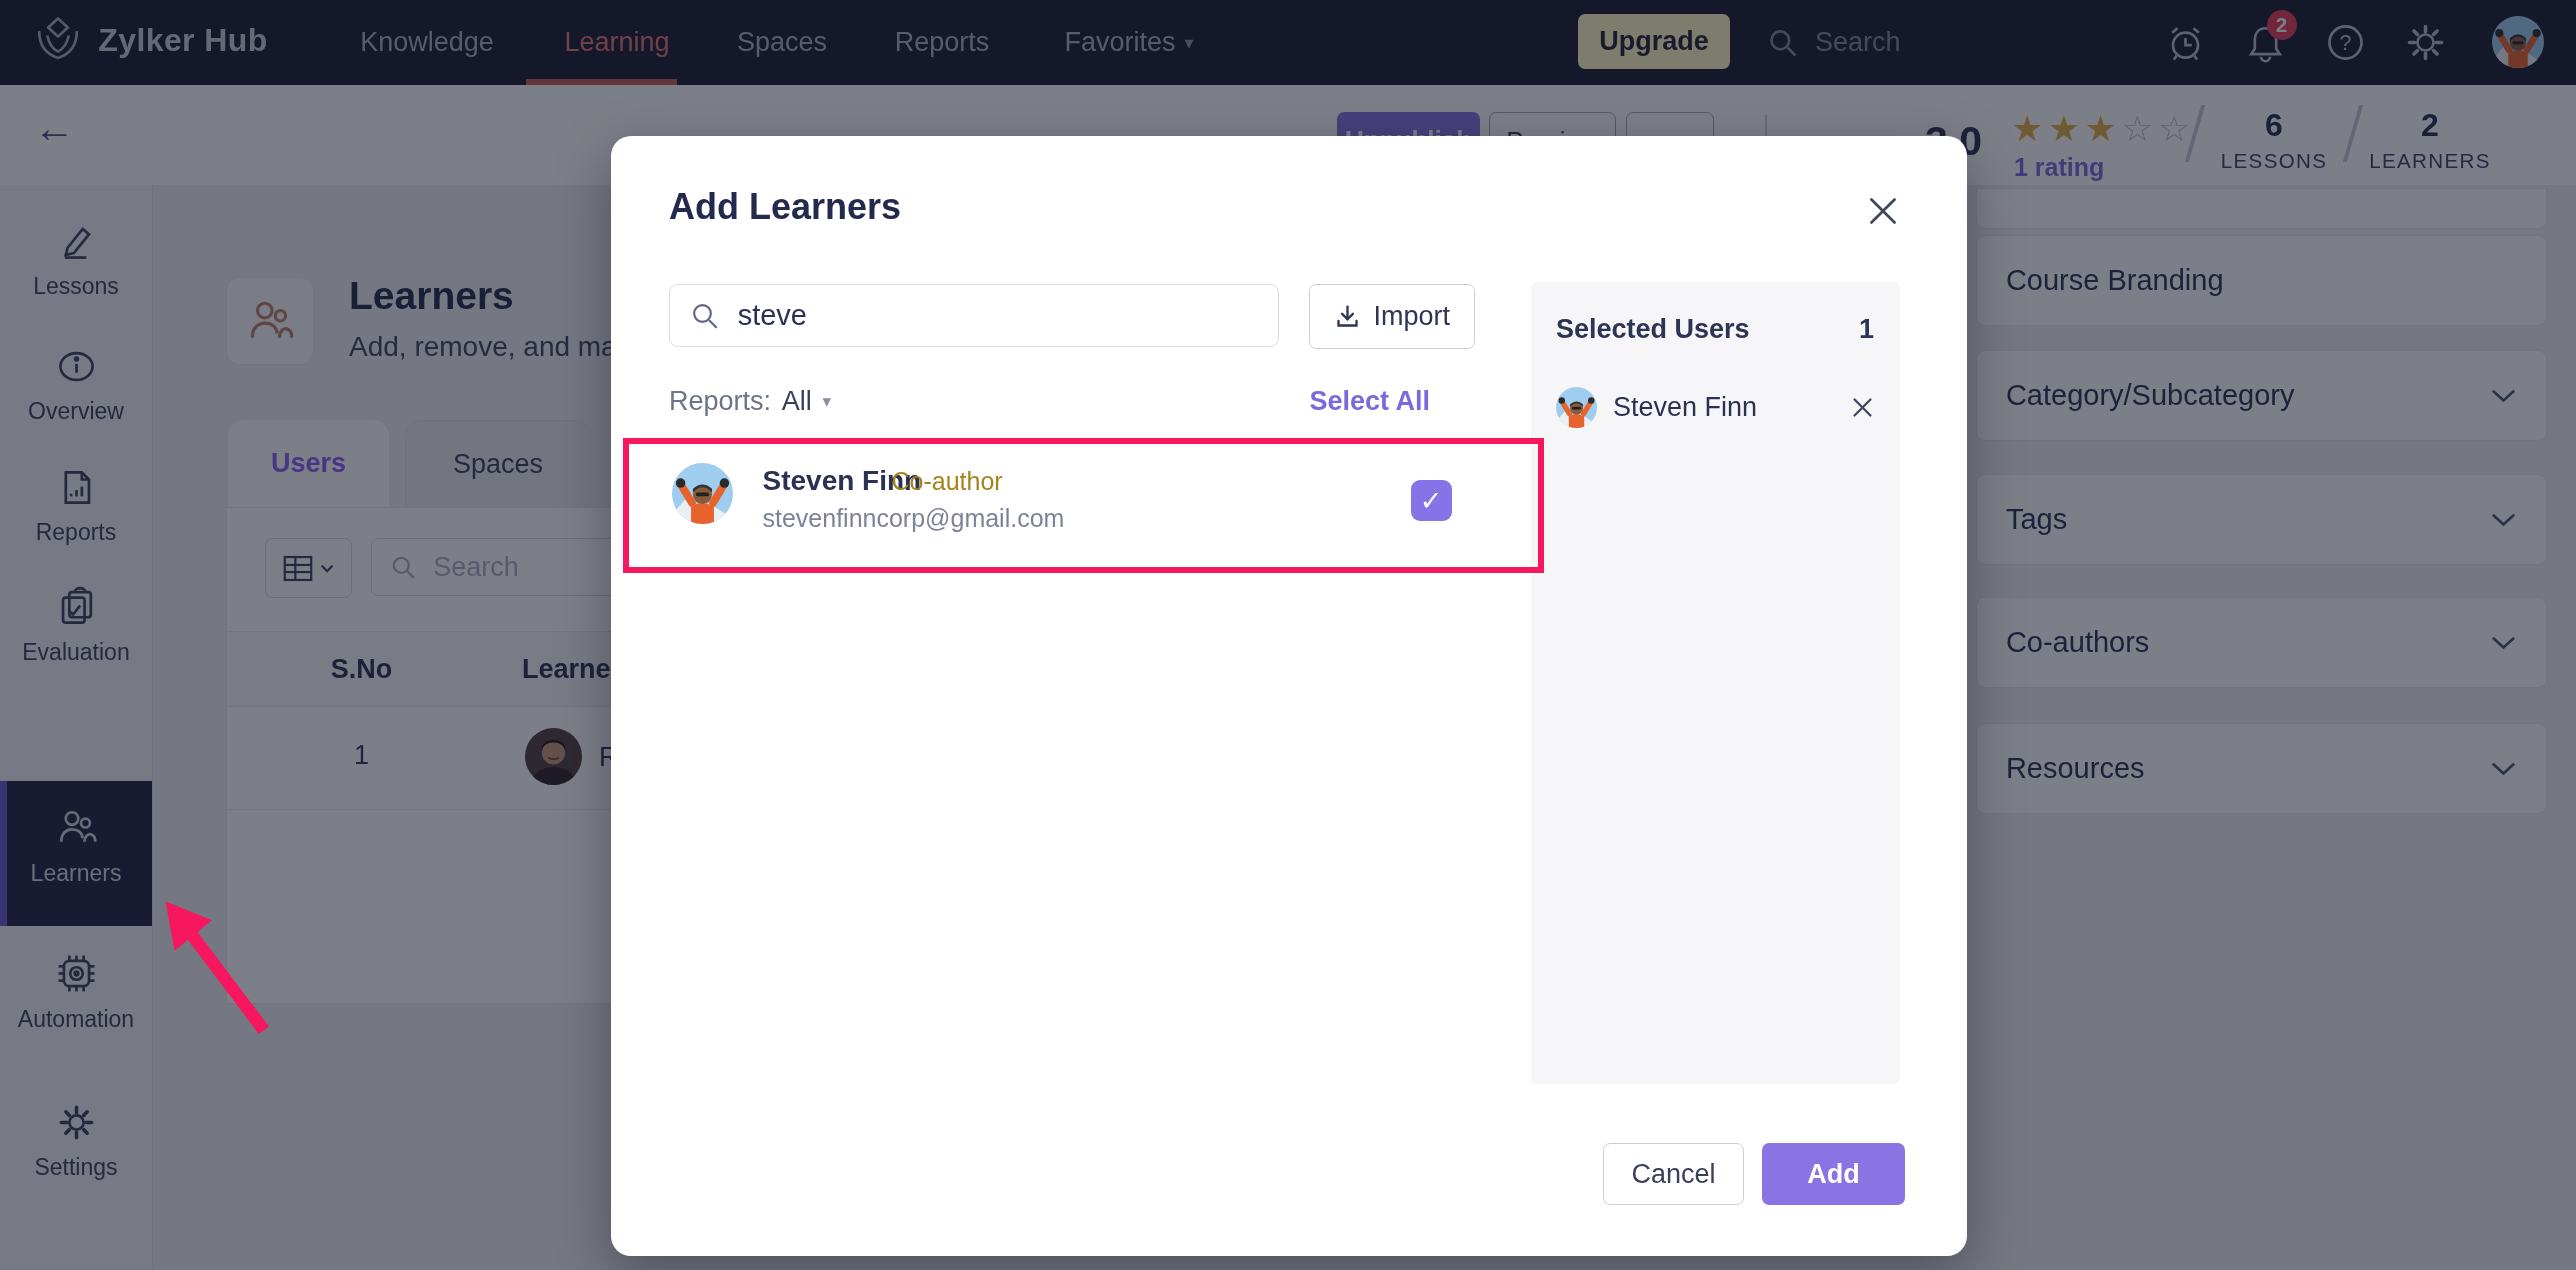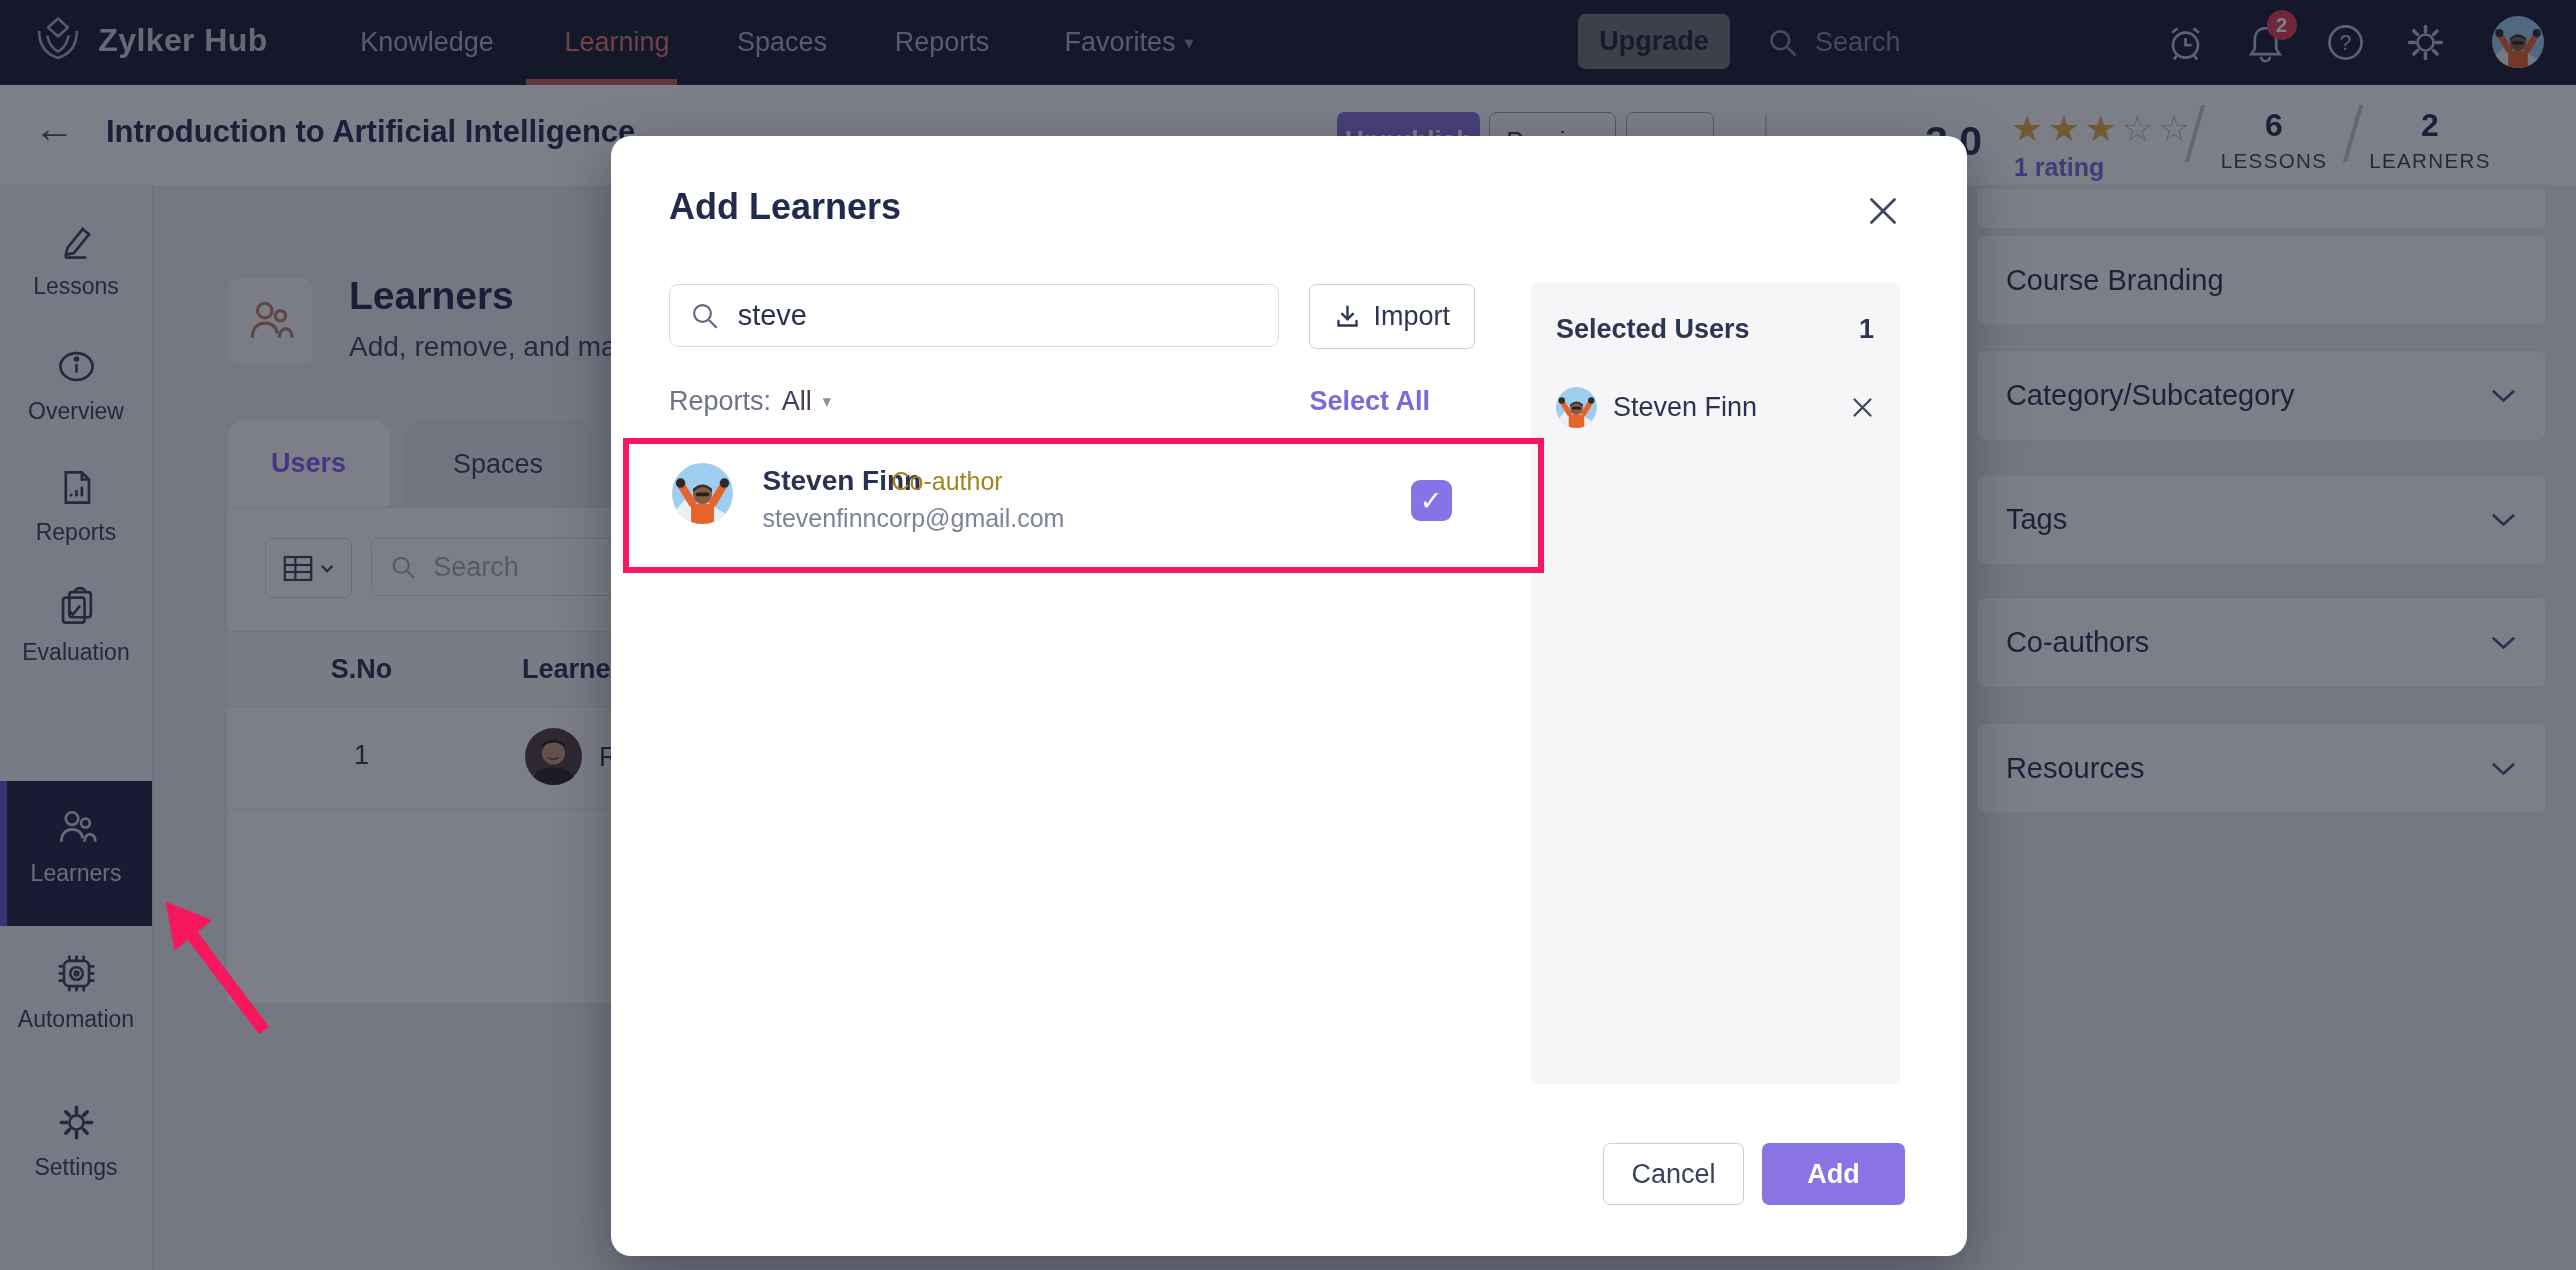--- a/index.html
+++ b/index.html
@@ -8,21 +8,21 @@
 
   
   .navbar{position:absolute;left:0;top:0;width:2576px;height:85px;background:#191a31;z-index:1;}
   .brand{position:absolute;left:32px;top:14.3px;display:flex;align-items:center;gap:14.3px;}
   .brand-name{color:#c9ccd6;font-size:32px;font-weight:700;letter-spacing:0.4px;}
   .nav-item{position:absolute;top:0;height:85px;display:flex;align-items:center;transform:translateX(-50%);
     color:#abb0c2;font-size:27px;}
   .nav-item.active{color:#e0796a;}
   .nav-underline{position:absolute;left:526px;top:79px;width:151px;height:6.3px;background:#c25e50;}
   .nav-caret{font-size:18px;margin-left:9px;color:#8a90a3;}
-  .upgrade-btn{position:absolute;left:1578px;top:14.3px;width:152px;height:55px;background:#737373;
+  .upgrade-btn{position:absolute;left:1578px;top:14.3px;width:152px;height:55px;background:#fef9c3;
     border-radius:7.2px;color:#1f2235;font-size:27px;font-weight:700;display:flex;align-items:center;justify-content:center;}
   .nav-search{position:absolute;left:1767px;top:0;height:85px;display:flex;align-items:center;gap:16px;color:#8289a0;font-size:27px;}
   .nav-icons{position:absolute;left:2165px;top:0;height:85px;display:flex;align-items:center;gap:39px;}
   .nav-ic{position:relative;width:41px;height:41px;}
   .badge{position:absolute;left:21.5px;top:-12.5px;min-width:30px;height:30px;border-radius:15px;background:#e23b56;
     color:#fff;font-size:20.6px;font-weight:700;display:flex;align-items:center;justify-content:center;}
   .avatar{border-radius:50%;overflow:hidden;display:block;}
   .nav-avatar{position:absolute;left:2492px;top:16px;width:52px;height:52px;}
 
   
@@ -231,21 +231,20 @@
     </div>
     <div class="avatar nav-avatar">
       <svg width="52" height="52" viewBox="0 0 64 64">
           <use href="#av-steven"></use>
         </svg>
     </div>
   </div>
 
   <div class="course-header">
     <div class="back-ic">←</div>
-    <div class="course-title">Introduction to Artificial Intelligence</div>
     <div class="hd-btn hd-primary">Unpublish</div>
     <div class="hd-btn hd-outline">Preview</div>
     <div class="hd-btn hd-more">•••</div>
     <div class="hd-div"></div>
     <div class="rating-num">3.0</div>
     <div class="stars"><span class="f">★★★</span><span class="e">☆☆</span></div>
     <div class="rating-count">1 rating</div>
     <div class="stat-slash" style="left:2193px"></div>
     <div class="stat" style="left:2274px">
       <div class="v">6</div>

